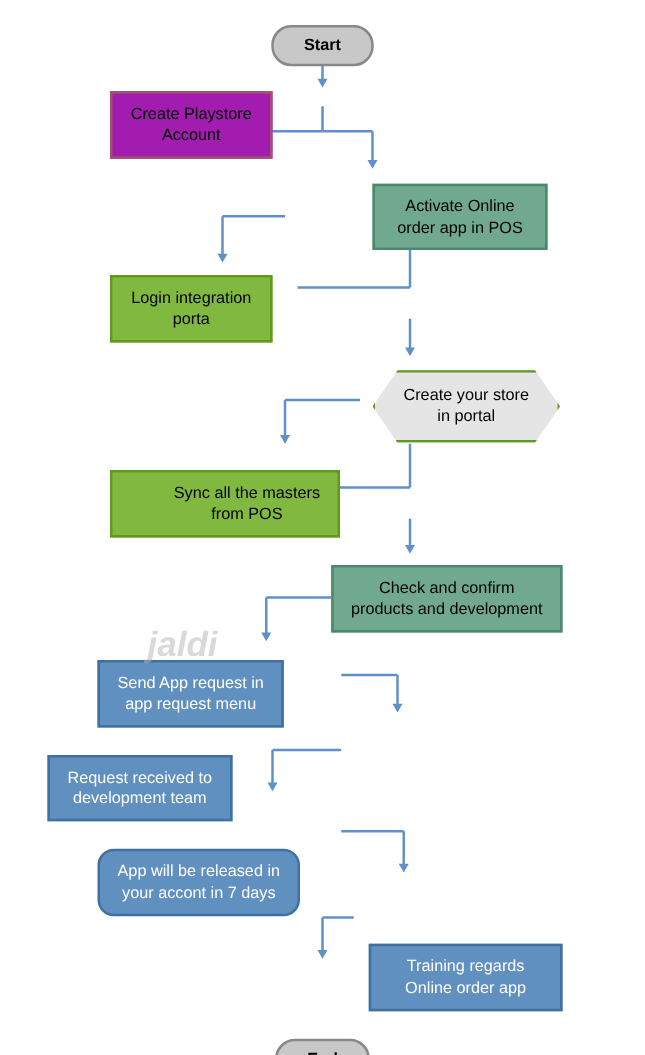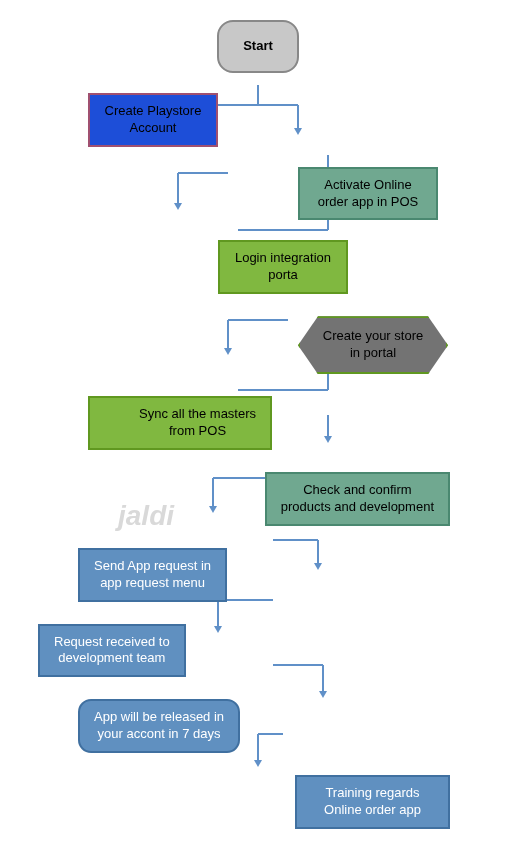--- a/index.html
+++ b/index.html
@@ -23,26 +23,26 @@
       text-align: center;
       font-size: 13px;
       line-height: 1.3;
       position: relative;
     }
 
     .node-terminal {
       background: #c8c8c8;
       border: 2px solid #888;
       border-radius: 16px;
-      padding: 16px 24px;
+      padding: 6px 24px;
       font-weight: bold;
     }
 
     .node-process-pink {
-      background: #1d4ed8;
+      background: #a21caf;
       border: 2px solid #a05070;
       padding: 8px 14px;
       min-width: 120px;
       min-height: 44px;
     }
 
     .node-process-teal {
       background: #70a890;
       border: 2px solid #4a8870;
       padding: 8px 14px;
@@ -61,21 +61,21 @@
     .node-process-blue {
       background: #6090c0;
       border: 2px solid #4070a0;
       padding: 8px 14px;
       min-width: 140px;
       min-height: 44px;
       color: #fff;
     }
 
     .node-decision {
-      background: #737373;
+      background: #e5e5e5;
       border: 2px solid #609820;
       padding: 10px 20px;
       clip-path: polygon(20px 0%, calc(100% - 20px) 0%, 100% 50%, calc(100% - 20px) 100%, 20px 100%, 0% 50%);
       min-width: 160px;
       min-height: 60px;
     }
 
     
     .watermark {
       position: absolute;
@@ -184,21 +184,21 @@
 
     <div style="display:flex; width:100%; justify-content:flex-end; padding-right:40px;">
       <div class="node node-process-teal" style="min-width:140px; min-height:52px;">
         <span style="white-space:pre-line;">Activate Online
 order app in POS</span>
       </div>
     </div>
 
     <div style="height:20px;"></div>
 
-    <div style="display:flex; width:100%; justify-content:center; padding-left:50px;">
+    <div style="display:flex; width:100%; justify-content:flex-start; padding-left:50px;">
       <div class="node node-process-green" style="min-width:130px; min-height:52px;">
         <span style="white-space:pre-line;">Login integration
 porta</span>
       </div>
     </div>
 
     <div style="height:22px;"></div>
 
     <div style="display:flex; width:100%; justify-content:flex-end; padding-right:30px;">
       <div class="node node-decision" style="min-width:150px; min-height:58px;">

